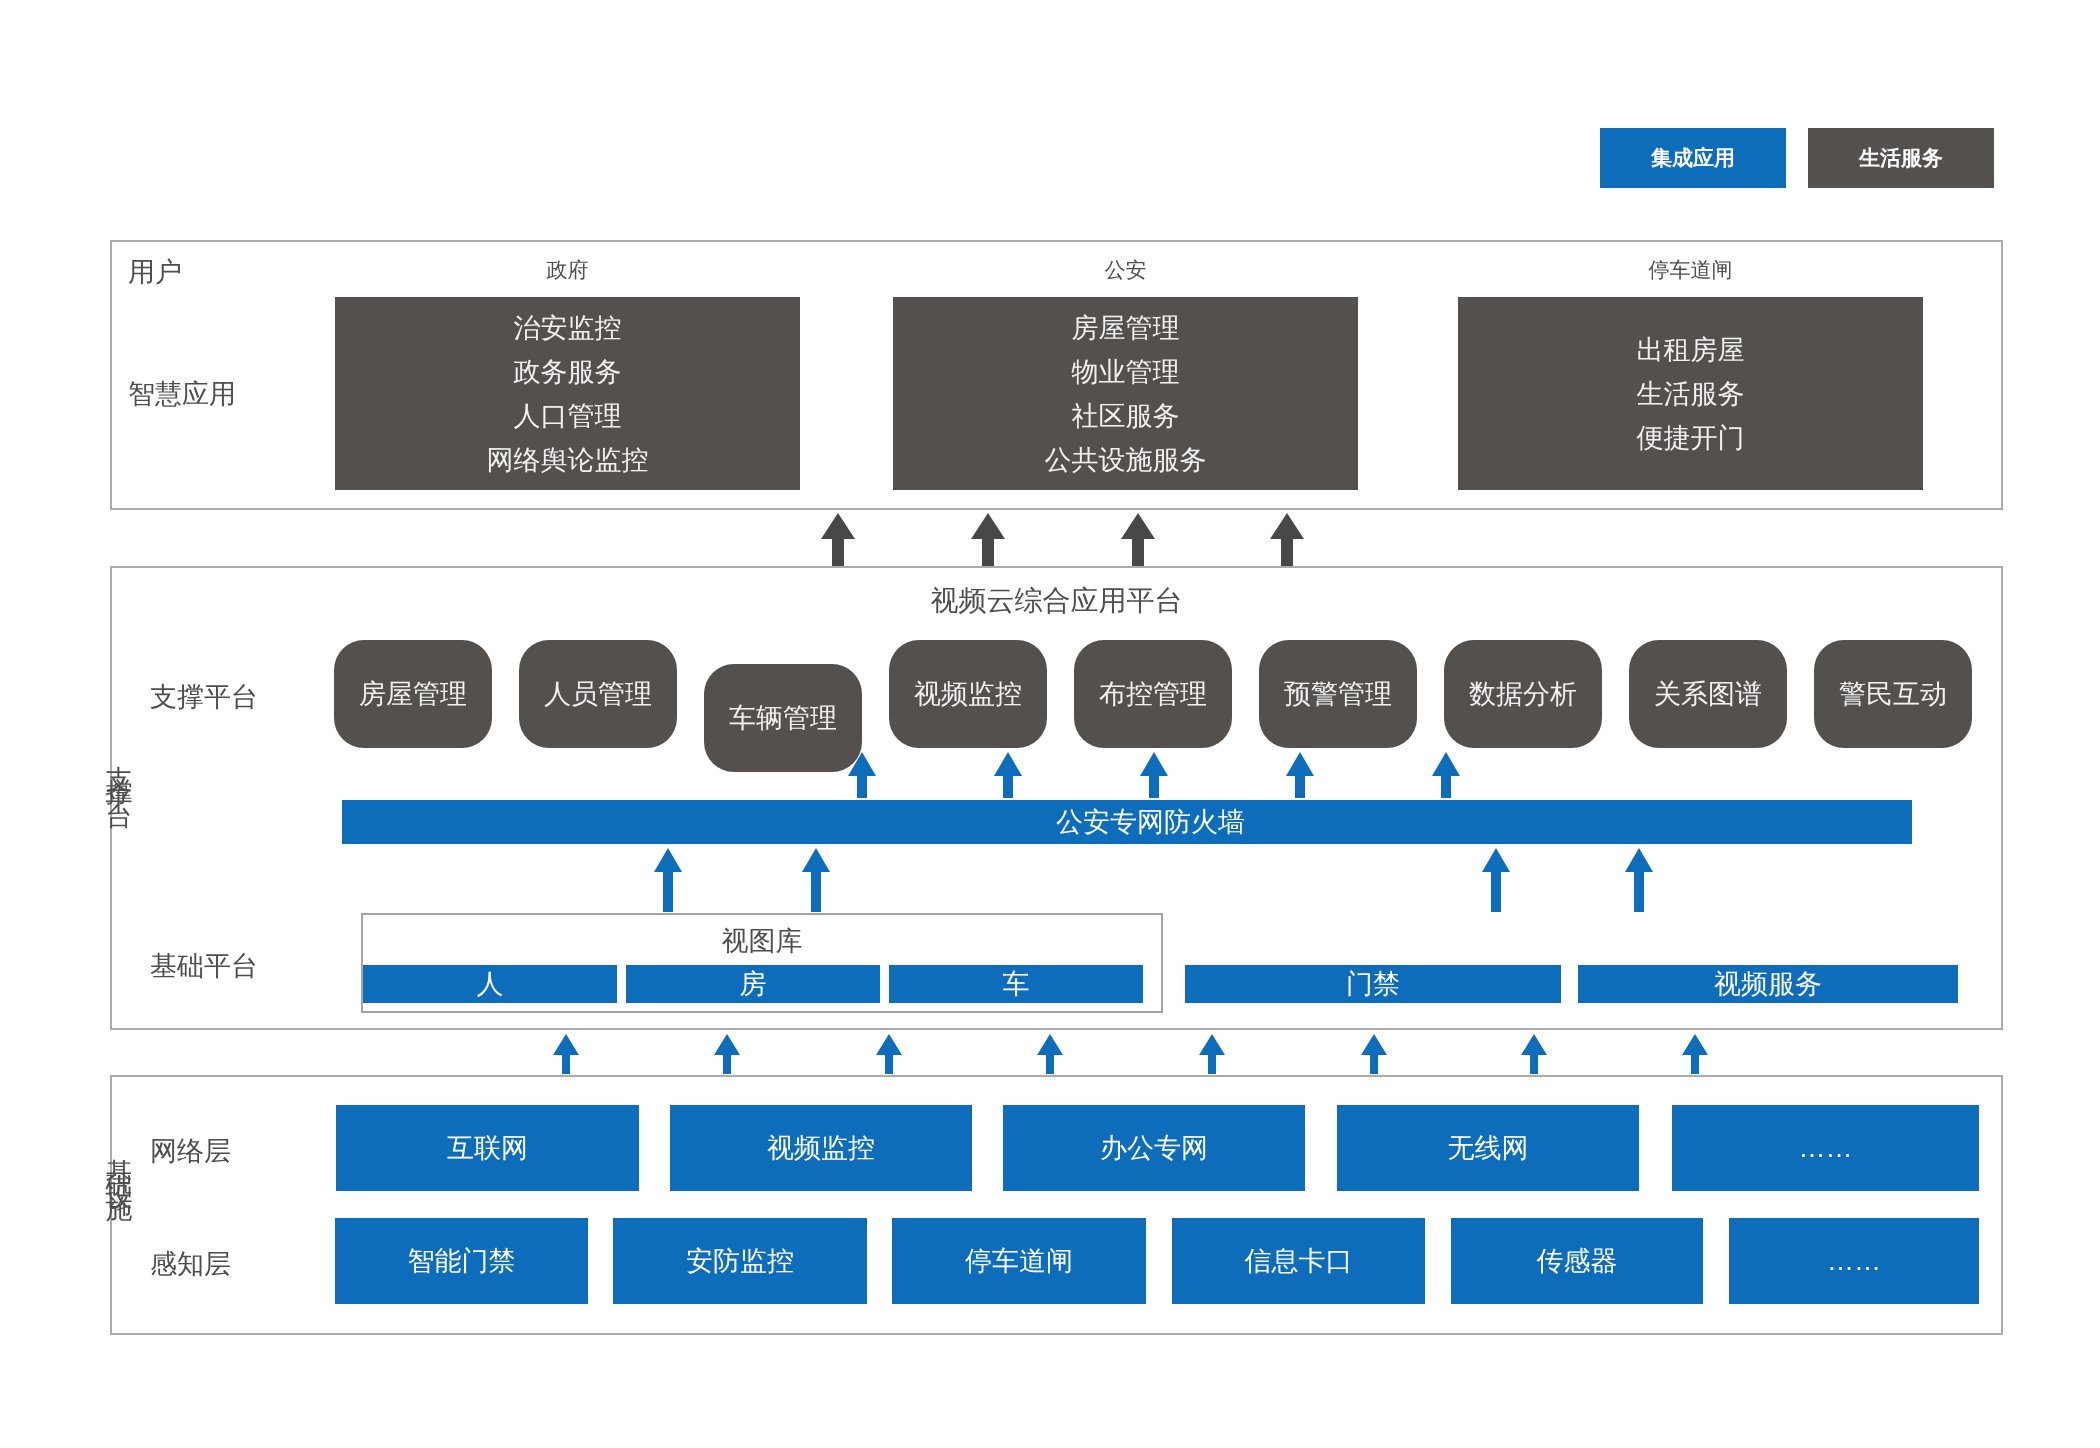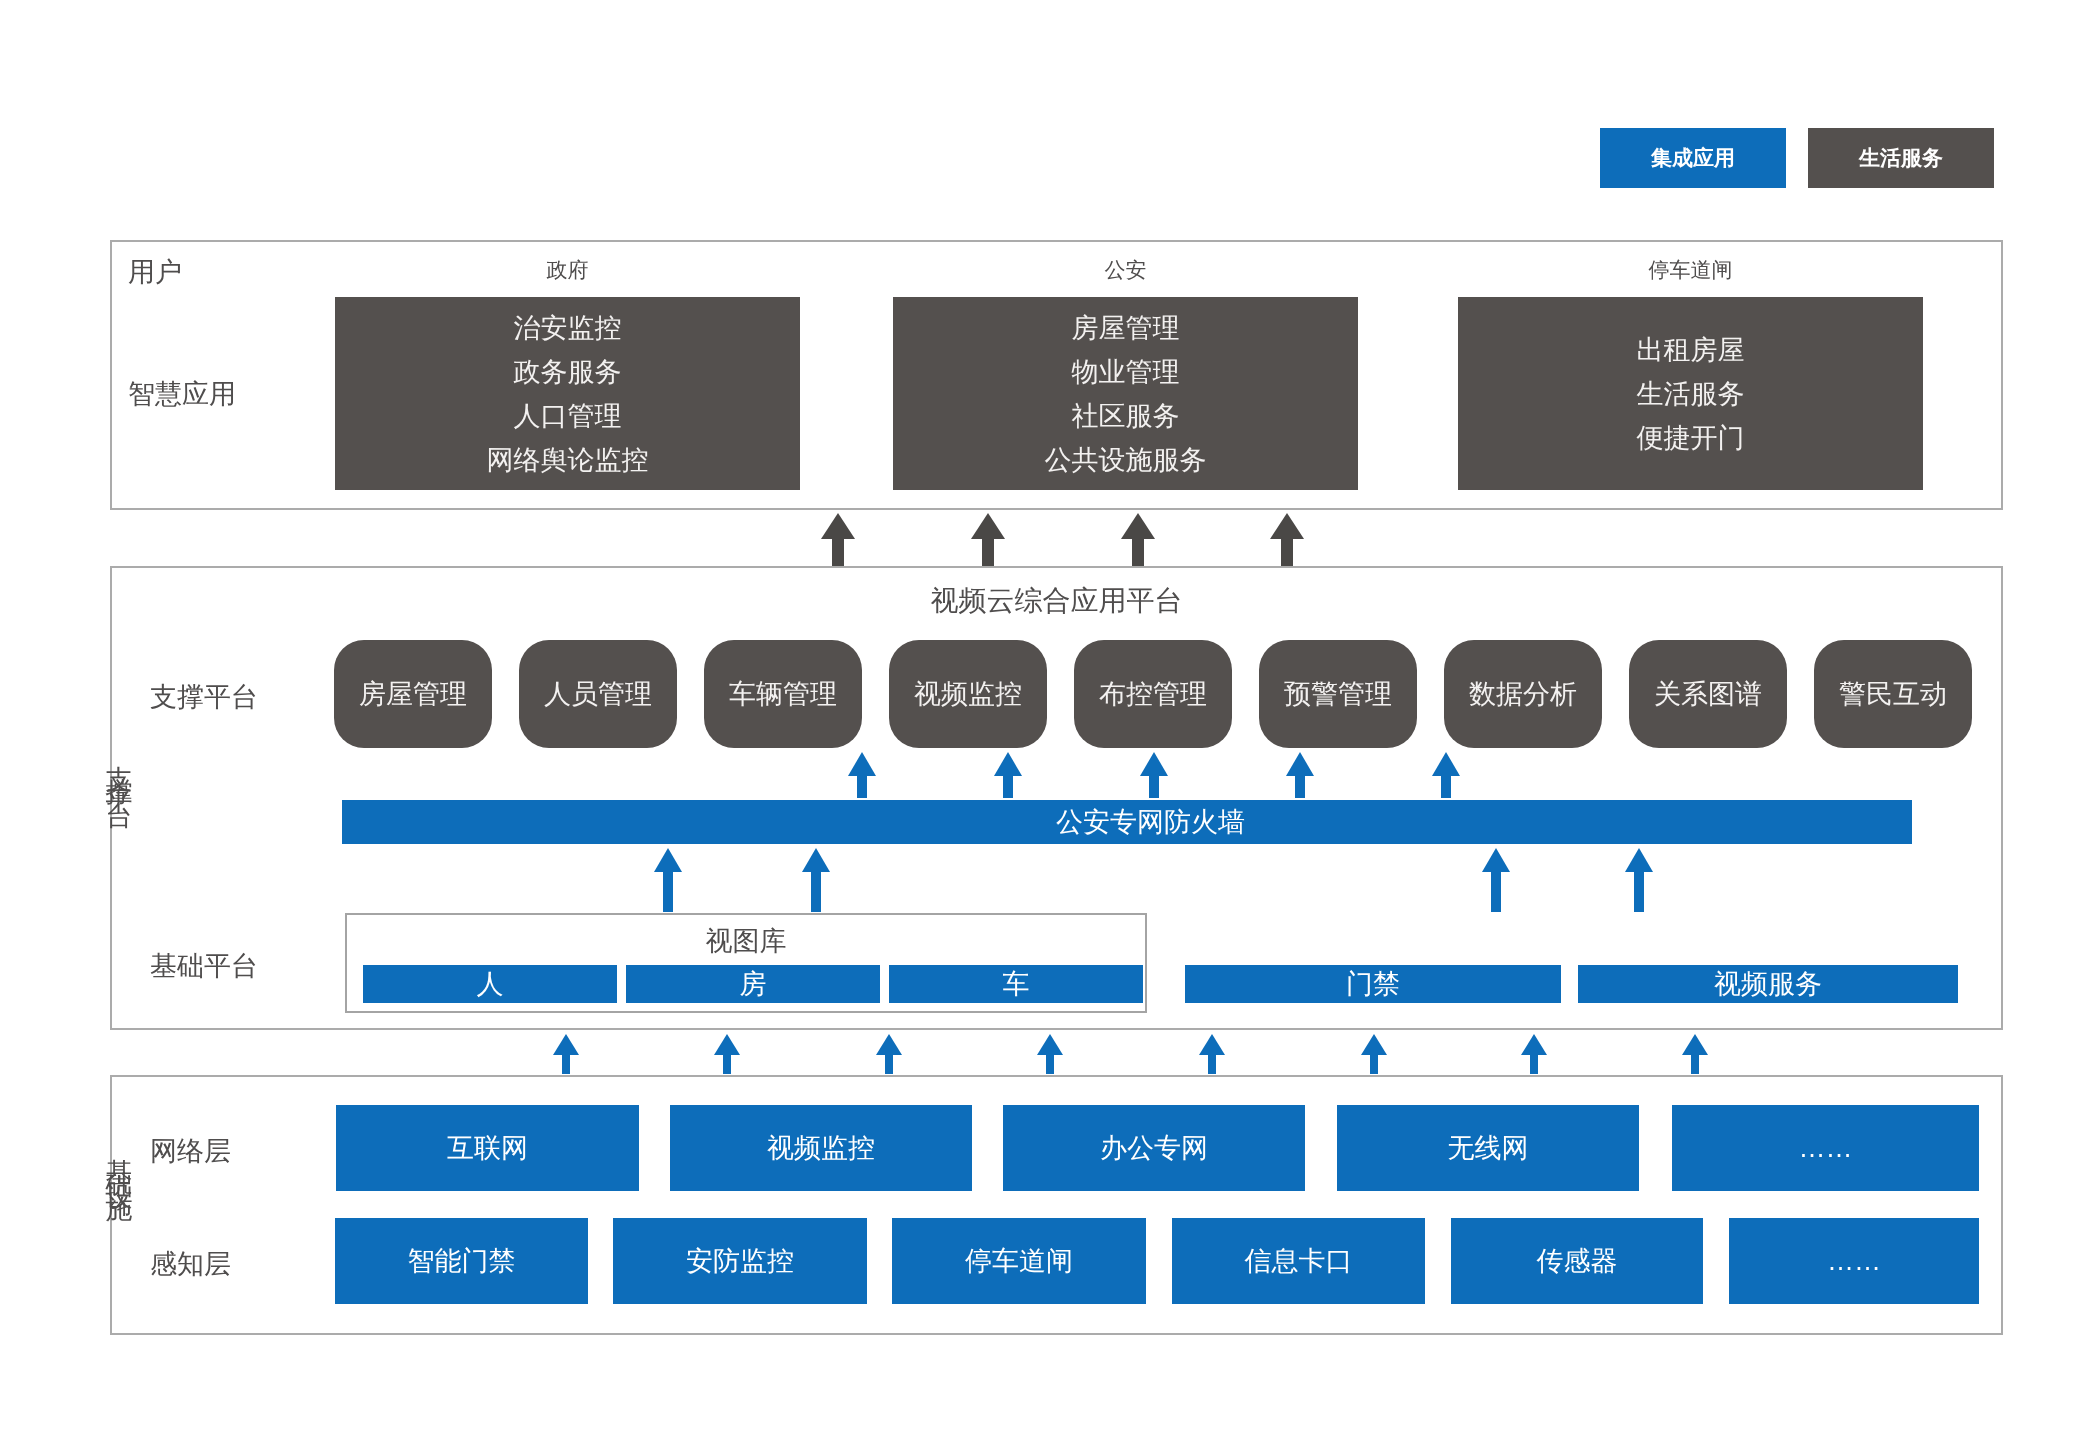--- a/index.html
+++ b/index.html
@@ -26,21 +26,21 @@
   .chip.blue{background:#0d6dba;}
   .chip.dark{background:#54504e;}
   .module{
     position:absolute;width:158px;height:108px;background:#54504e;border-radius:30px;
     color:#f3f1f0;font-size:27px;display:flex;align-items:center;justify-content:center;white-space:nowrap;
   }
   .bluebar{
     position:absolute;background:#0d6dba;color:#ffffff;font-size:27px;
     display:flex;align-items:center;justify-content:center;white-space:nowrap;
   }
-  .groupbox{position:absolute;border:2px solid #a4a4a4;box-sizing:border-box;background:#fff;}
+  .groupbox{position:absolute;border:2px solid #a4a4a4;box-sizing:border-box;background:#fff;margin-left:16px;}
   .grouptitle{position:absolute;width:100%;top:8px;text-align:center;font-size:27px;color:#4f4d4d;}
   .arrow{position:absolute;display:flex;flex-direction:column;align-items:center;}
   .arrow .head{width:0;height:0;}
   .arrow .shaft{flex:1;}
   .a-dark .head{border-left:17px solid transparent;border-right:17px solid transparent;border-bottom:26px solid #4a4846;}
   .a-dark .shaft{width:12px;background:#4a4846;}
   .a-blue .head{border-left:14px solid transparent;border-right:14px solid transparent;border-bottom:24px solid #0d6dba;}
   .a-blue .shaft{width:10px;background:#0d6dba;}
   .a-blue-sm .head{border-left:13px solid transparent;border-right:13px solid transparent;border-bottom:21px solid #0d6dba;}
   .a-blue-sm .shaft{width:8px;background:#0d6dba;}
@@ -97,21 +97,21 @@
       <div class="shaft"></div>
     </div>
 
   <div class="sect" style="left:110px;top:566px;width:1893px;height:464px;"></div>
   <div class="title" style="top:582px;">视频云综合应用平台</div>
   <div class="vlabel" style="left:104px;top:744px;height:180px;">支撑平台</div>
   <span class="lbl" style="left:150px;top:679px;">支撑平台</span>
 
   <div class="module" style="left:334px;top:640px;">房屋管理</div>
   <div class="module" style="left:519px;top:640px;">人员管理</div>
-  <div class="module" style="left:704px;top:640px;">车辆管理</div>
+  <div class="module" style="left:704px;top:664px;">车辆管理</div>
   <div class="module" style="left:889px;top:640px;">视频监控</div>
   <div class="module" style="left:1074px;top:640px;">布控管理</div>
   <div class="module" style="left:1259px;top:640px;">预警管理</div>
   <div class="module" style="left:1444px;top:640px;">数据分析</div>
   <div class="module" style="left:1629px;top:640px;">关系图谱</div>
   <div class="module" style="left:1814px;top:640px;">警民互动</div>
 
   <div class="arrow a-blue" style="left:848px;top:752px;height:46px;">
       <div class="head"></div>
       <div class="shaft"></div>

